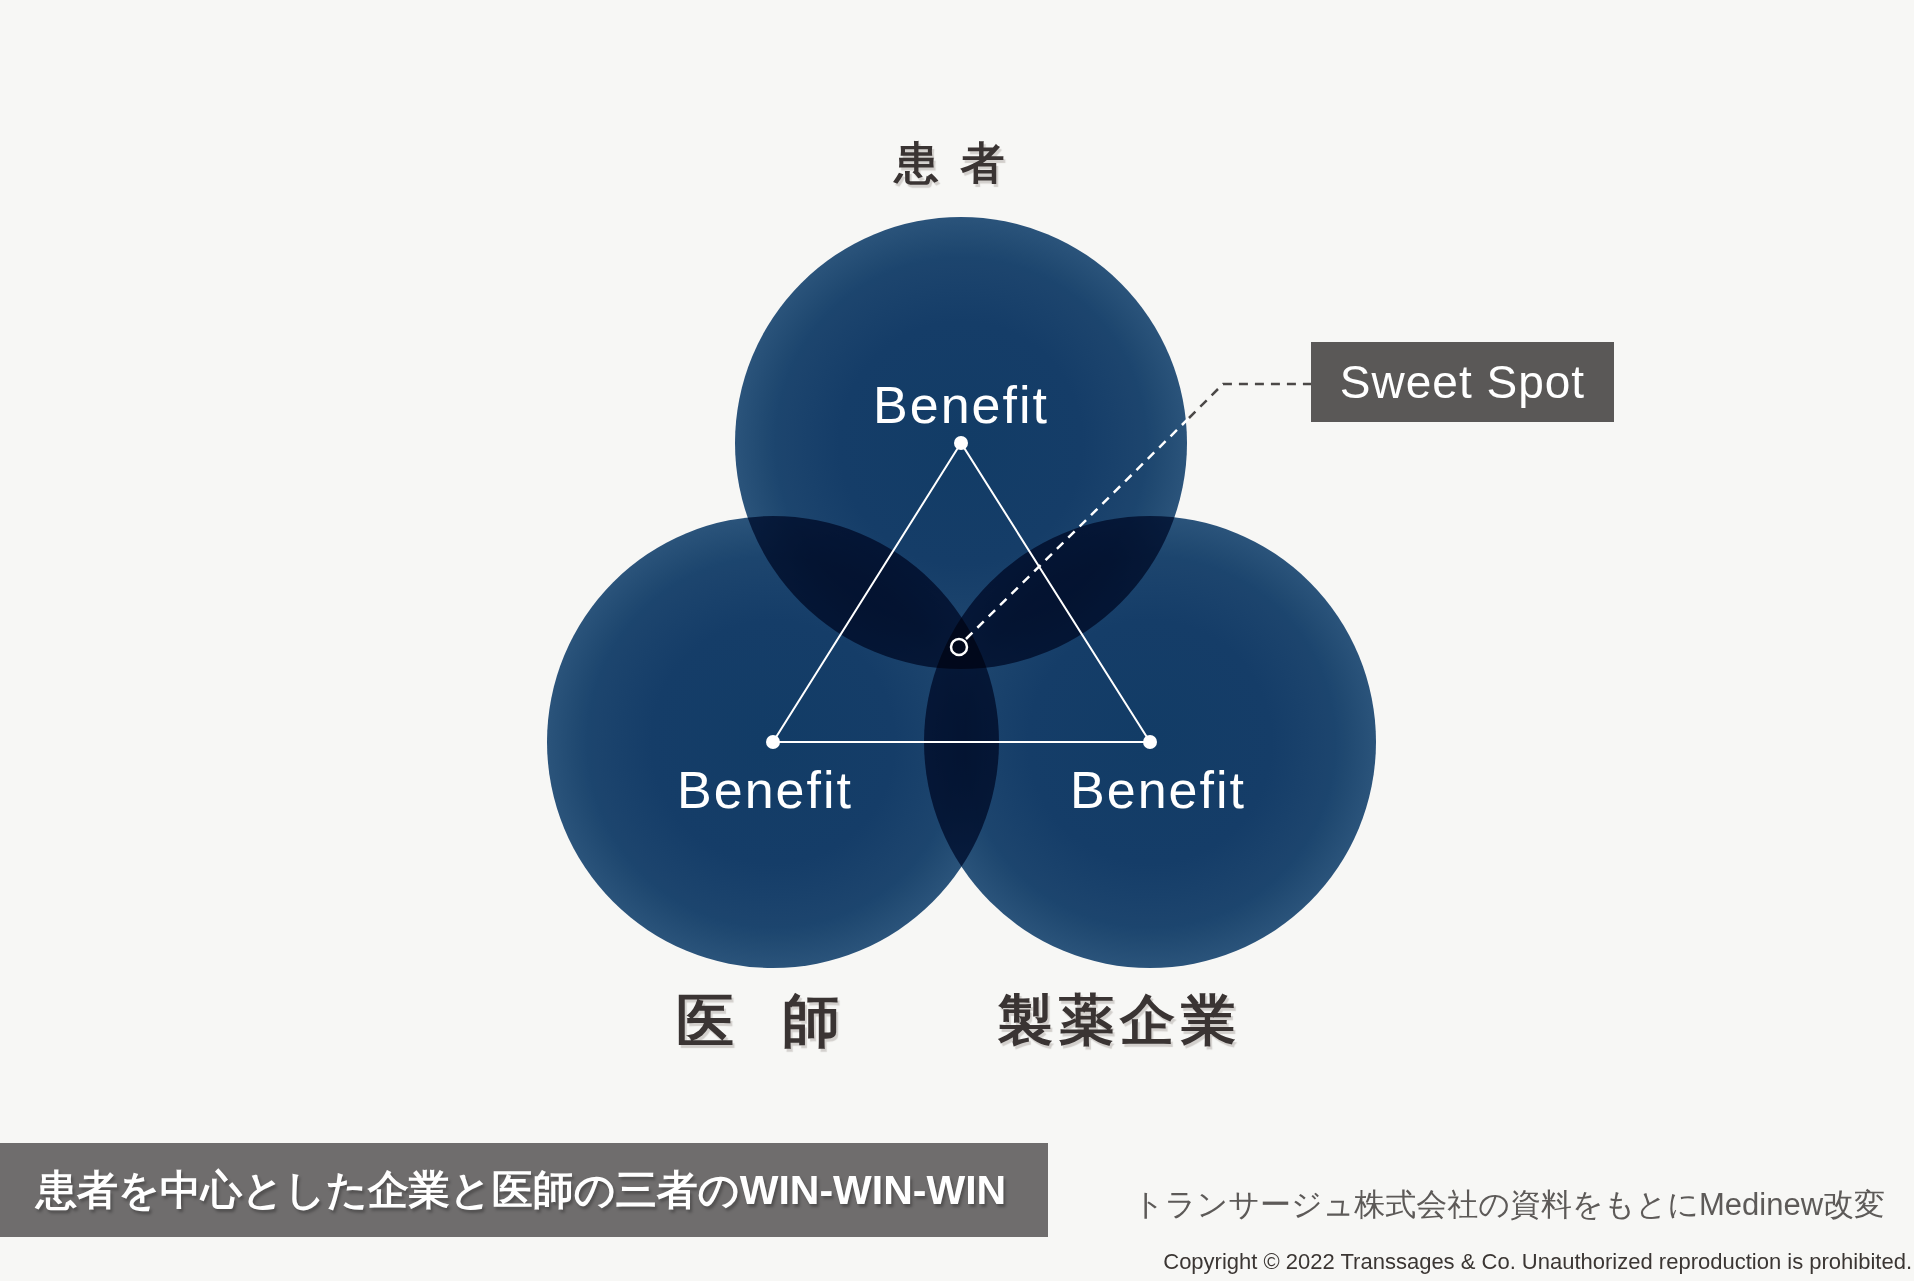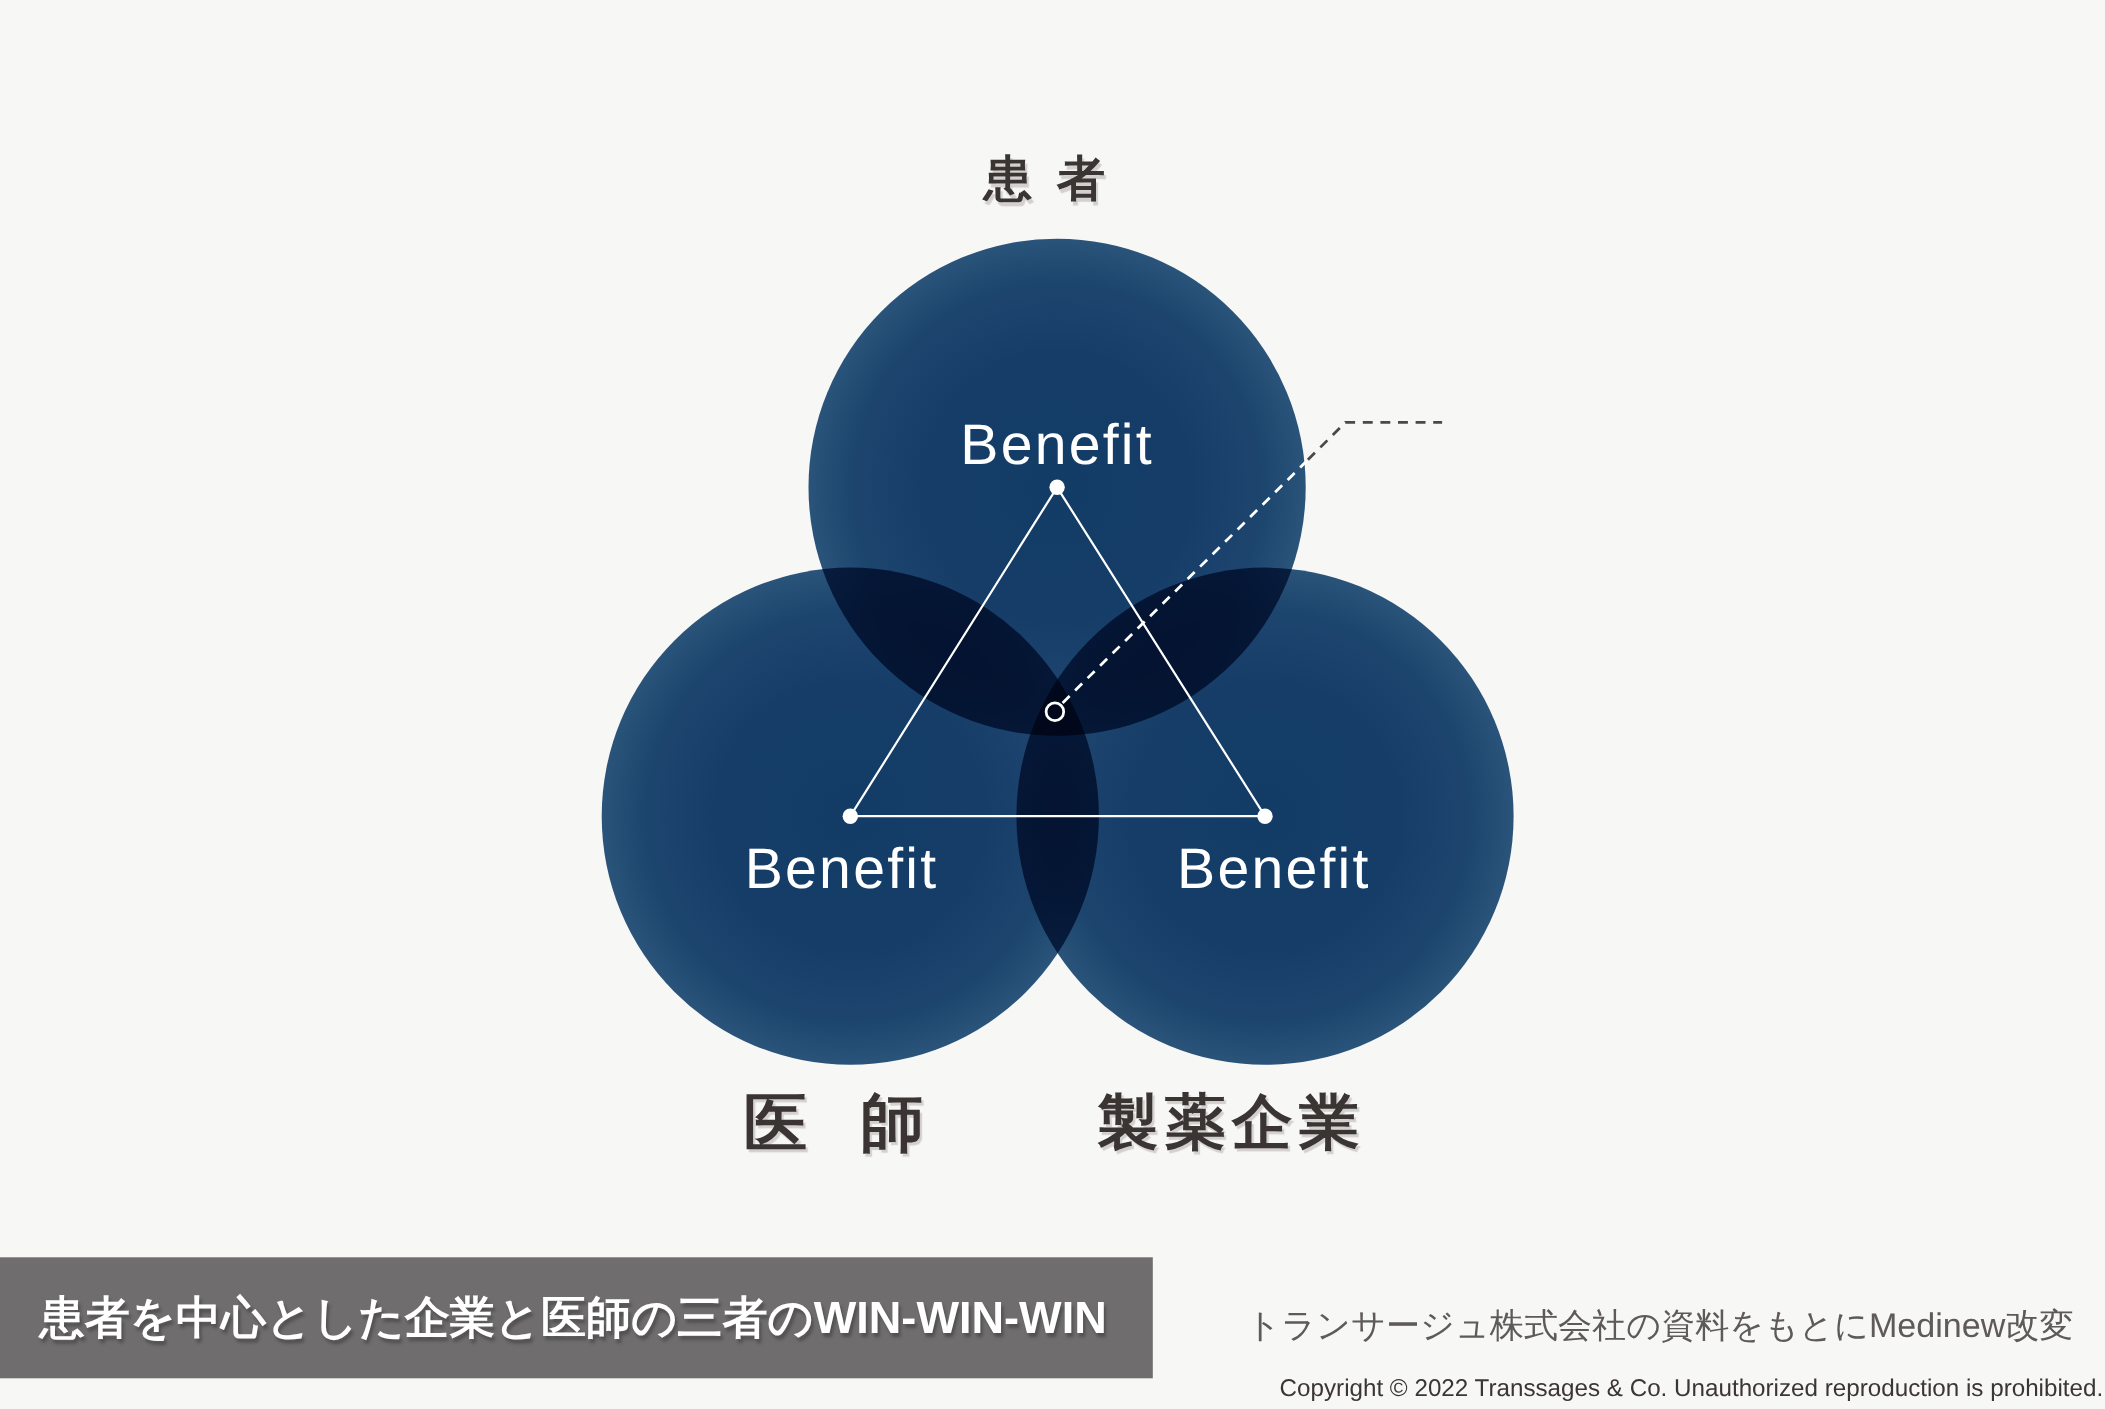--- a/index.html
+++ b/index.html
@@ -49,21 +49,21 @@
   
   .sweet-spot-box{
     position:absolute;left:1311px;top:342px;width:303px;height:80px;
     background:#5a5857;color:#ffffff;
     display:flex;align-items:center;justify-content:center;
     font-size:46px;letter-spacing:1px;white-space:nowrap;
   }
 
   
   .banner{
-    position:absolute;left:0;top:1143px;width:1048px;height:110px;
+    position:absolute;left:0;top:1143px;width:1048px;height:94px;
     background:#6f6d6d;color:#ffffff;
     display:flex;align-items:center;
     padding-left:36px;box-sizing:border-box;
     font-size:41px;font-weight:bold;white-space:nowrap;
     text-shadow:2px 3px 3px rgba(0,0,0,0.28);
   }
   .attribution{
     position:absolute;left:1133px;top:1184px;
     color:#5d5a58;font-size:31px;white-space:nowrap;
   }
@@ -92,20 +92,23 @@
   </svg>
 
   <div class="benefit" id="benefit-patient">Benefit</div>
   <div class="benefit" id="benefit-doctor">Benefit</div>
   <div class="benefit" id="benefit-pharma">Benefit</div>
 
   <div class="node-label" id="label-patient">患 者</div>
   <div class="node-label" id="label-doctor">医 師</div>
   <div class="node-label" id="label-pharma">製薬企業</div>
 
+  <div class="sweet-spot-box">
+    <span>Sweet Spot</span>
+  </div>
 
   <div class="banner">
     <span>患者を中心とした企業と医師の三者のWIN-WIN-WIN</span>
   </div>
   <div class="attribution">トランサージュ株式会社の資料をもとにMedinew改変</div>
   <div class="copyright">Copyright © 2022 Transsages &amp; Co.  Unauthorized reproduction is prohibited.</div>
 
 </div>
 
 </body></html>

